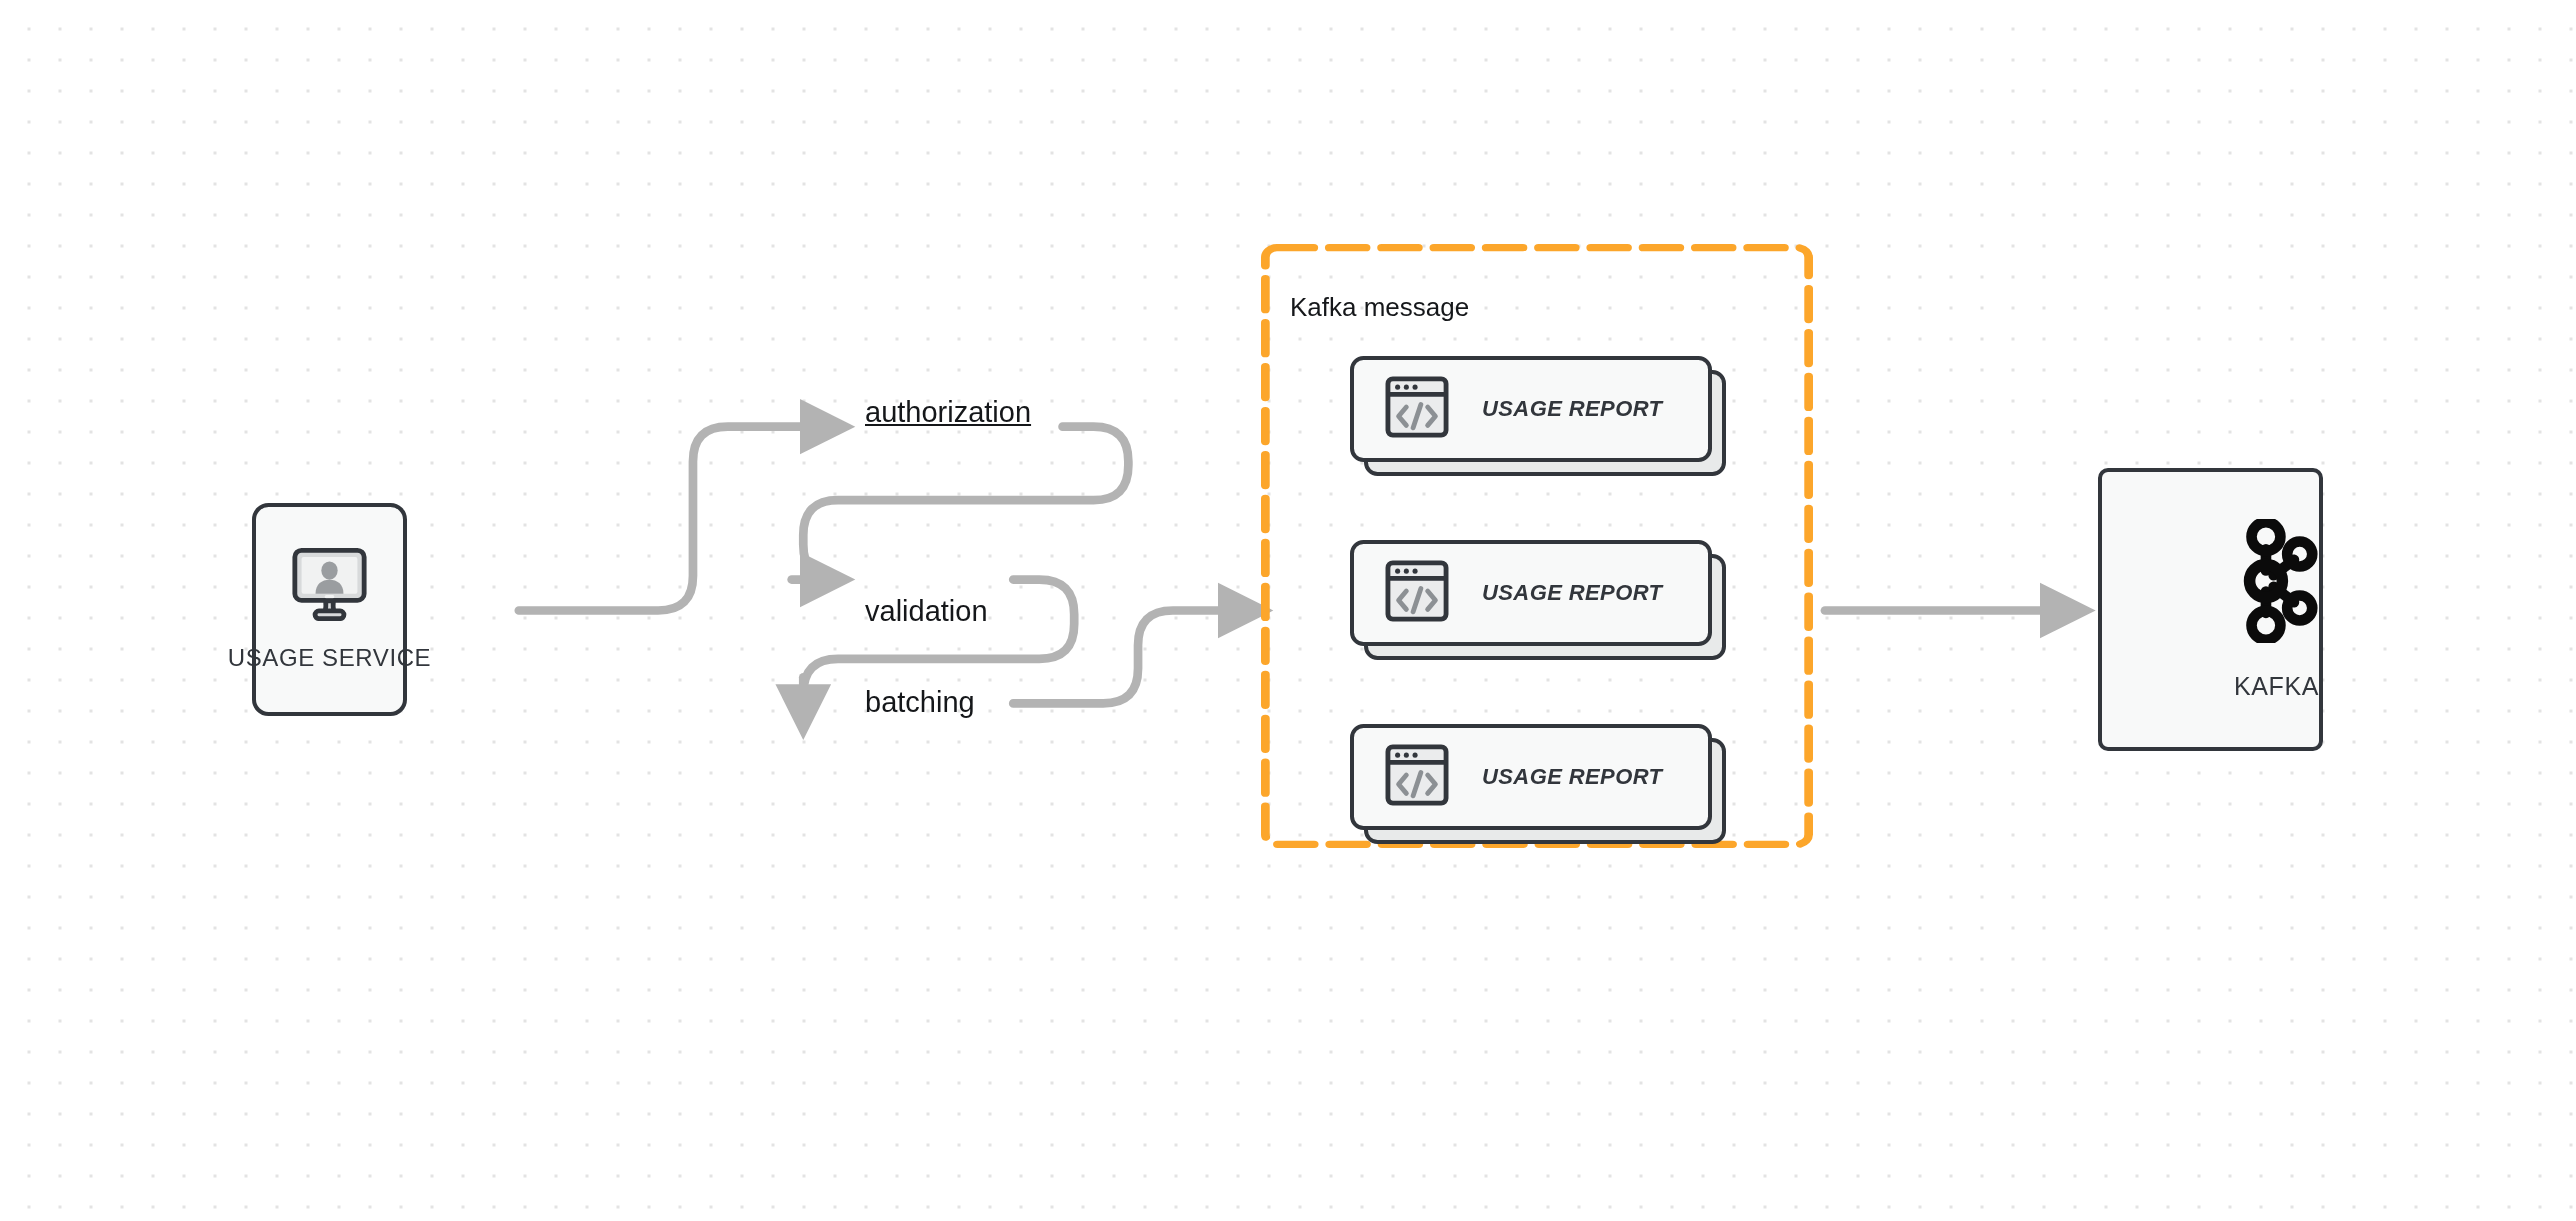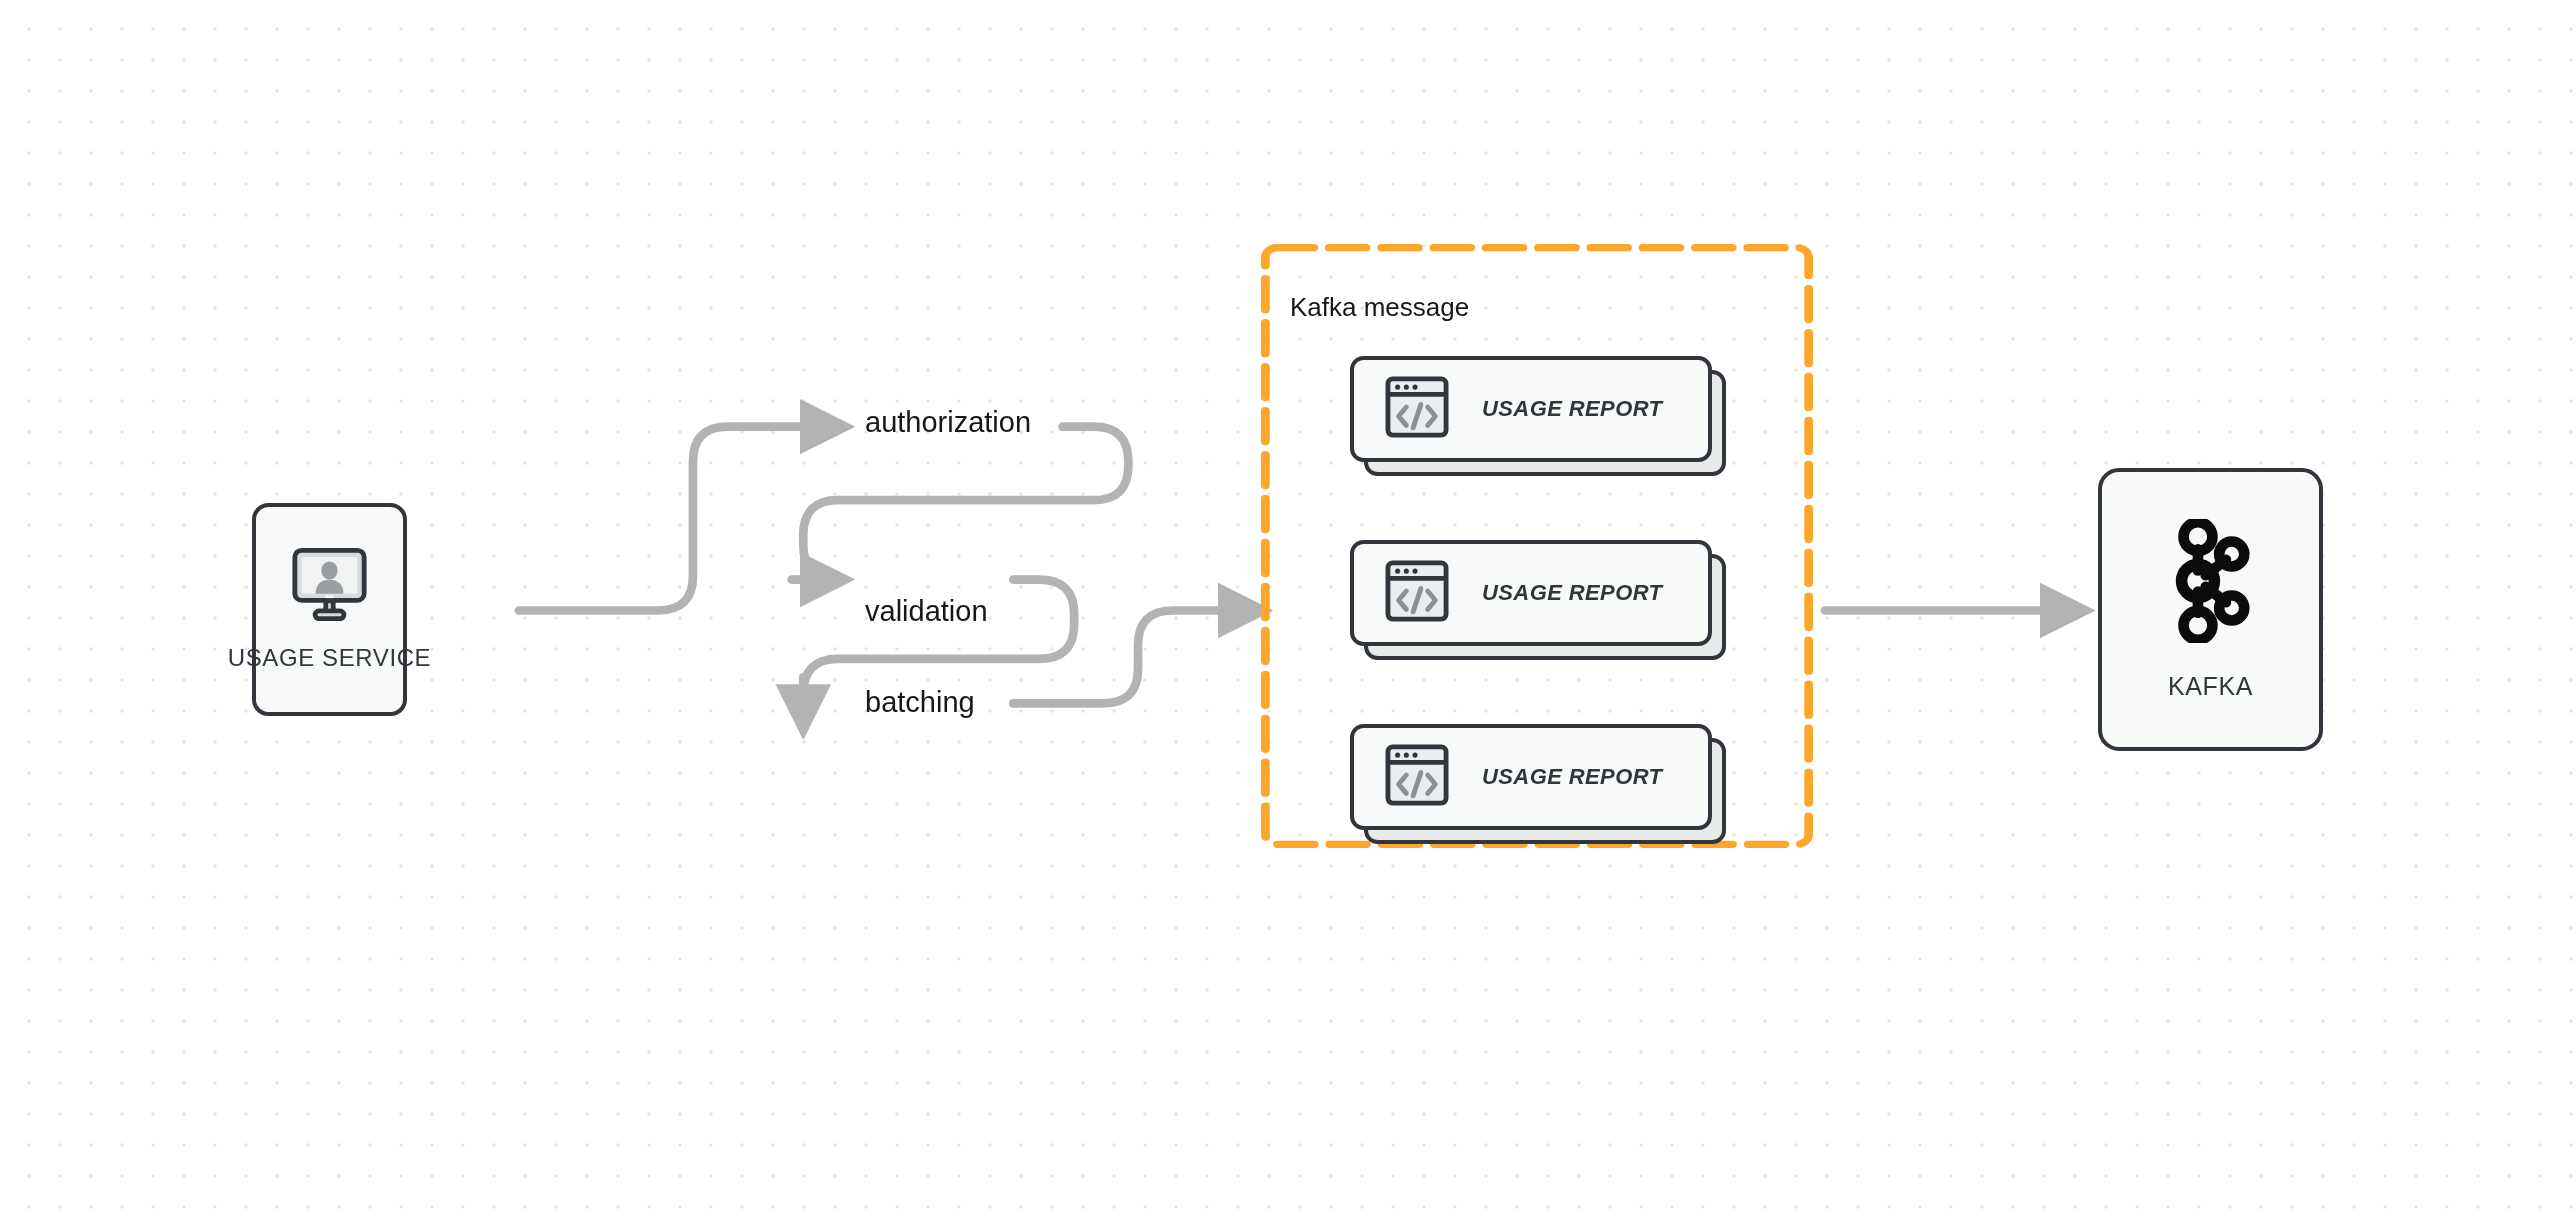--- a/index.html
+++ b/index.html
@@ -58,33 +58,34 @@
     border-radius: 16.5px;
   }
   #usage-service .node-label { margin-top: 19.4px; }
 
   
   #kafka-node {
     left: 2098px;
     top: 468px;
     width: 225px;
     height: 283px;
-    border-radius: 21px;
+    border-radius: 10px;
+    align-items: flex-end;
   }
   #kafka-node .node-label { margin-top: 25px; font-size: 25px; }
 
   
   .step-label {
     position: absolute;
     font-size: 29px;
     color: #15171a;
     white-space: nowrap;
     line-height: 1;
   }
-  #step-authorization { left: 865px; top: 408px; }
+  #step-authorization { left: 865px; top: 398px; text-decoration: underline; }
   #step-validation    { left: 865px; top: 564px; margin-top: 33px; }
   #step-batching      { left: 865px; top: 688px; }
 
   
   #kafka-message-group {
     position: absolute;
     left: 1261px;
     top: 244px;
     width: 552px;
     height: 604px;

